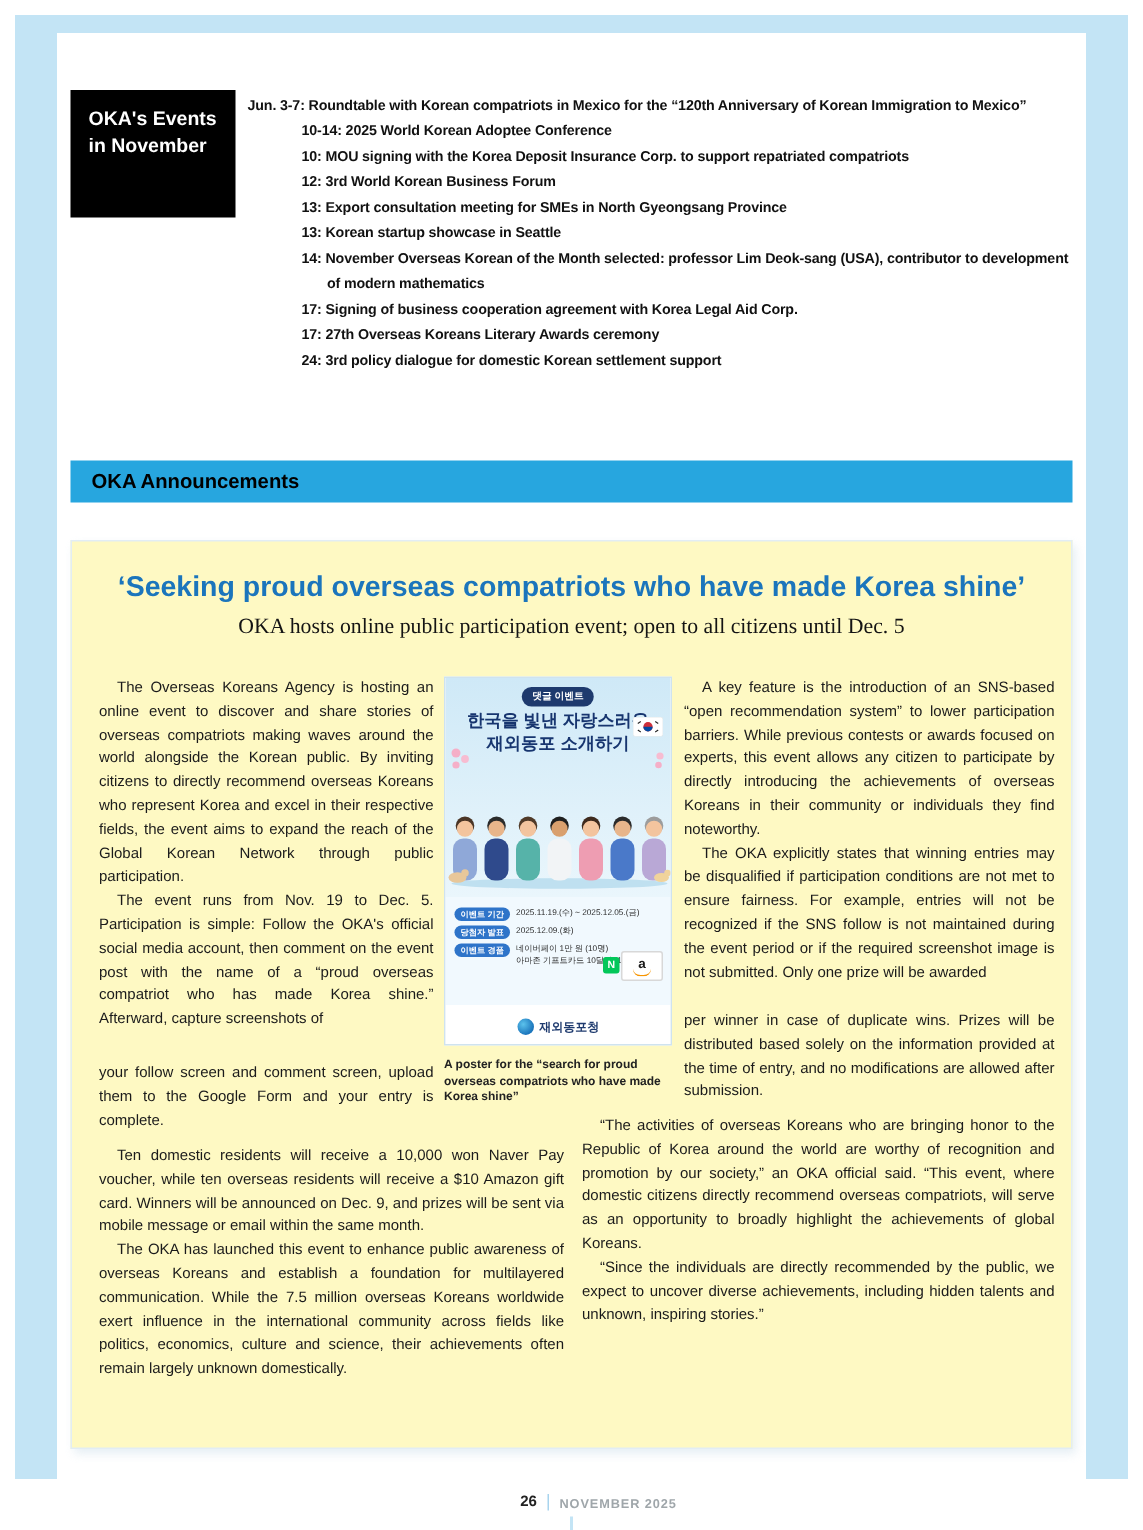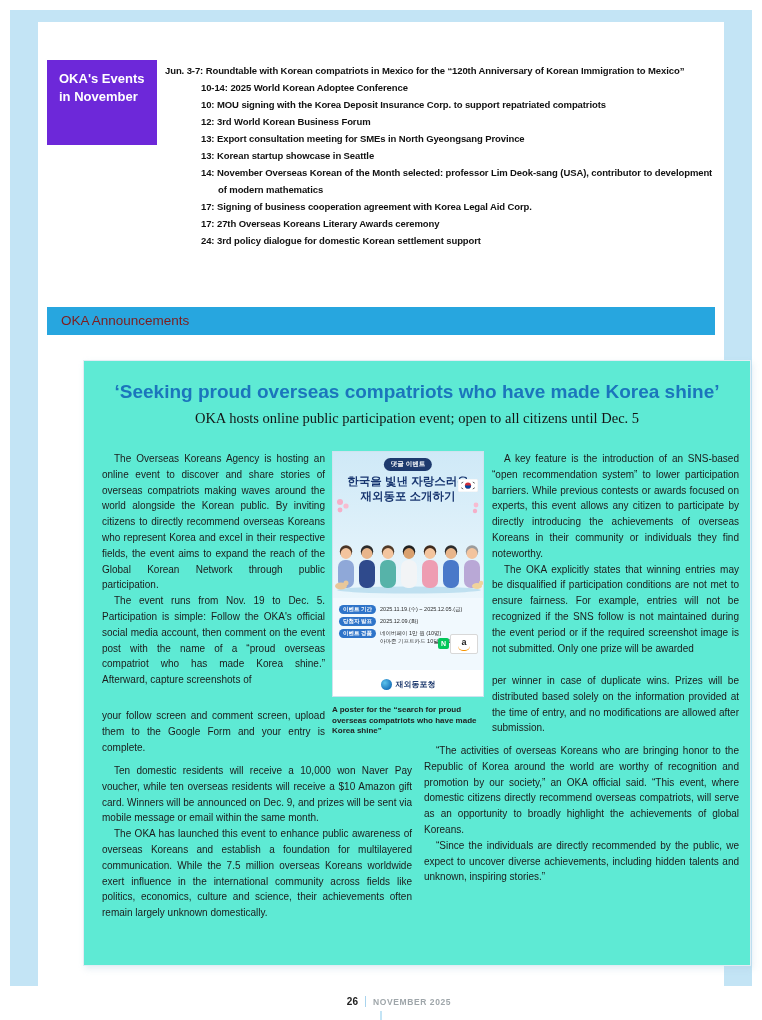--- a/index.html
+++ b/index.html
@@ -5,35 +5,35 @@
   html,body{margin:0;padding:0;background:#ffffff;}
   .page{position:relative;width:762px;height:1020px;background:#ffffff;overflow:hidden;
         font-family:"Liberation Sans","DejaVu Sans",sans-serif;color:#1c1c1c;}
 
   
   .frame-top{position:absolute;left:10px;top:10px;width:742px;height:12px;background:#C3E4F5;}
   .frame-left{position:absolute;left:10px;top:10px;width:28px;height:976px;background:#C3E4F5;}
   .frame-right{position:absolute;right:10px;top:10px;width:28px;height:976px;background:#C3E4F5;}
 
   
-  .events-label{position:absolute;left:47px;top:60px;width:110px;height:85px;background:#6d28d9;
+  .events-label{position:absolute;left:47px;top:60px;width:110px;height:85px;background:#000000;
     color:#fff;font-weight:bold;font-size:13px;line-height:1.35;padding:10px 8px 0 12px;
     box-sizing:border-box;white-space:pre-line;}
   .events-list{position:absolute;left:165px;top:62px;width:550px;font-size:9.5px;font-weight:bold;
     color:#111;letter-spacing:-0.1px;}
   .event-item{line-height:17px;padding-left:17px;text-indent:-17px;}
   .event-item.indent{margin-left:36px;}
 
   
   .banner{position:absolute;left:47px;top:307px;width:668px;height:28px;background:#27A6DF;
-    color:#7f1d1d;font-weight:normal;font-size:13.5px;line-height:28px;padding-left:14px;box-sizing:border-box;}
-
-  
-  .article{position:absolute;left:47px;top:360px;width:668px;height:606px;background:#5eead4;
-    border:1px solid #E2EDF4;box-shadow:2px 3px 6px rgba(170,200,220,.3);box-sizing:border-box;margin-left:36px;}
+    color:#000000;font-weight:bold;font-size:13.5px;line-height:28px;padding-left:14px;box-sizing:border-box;}
+
+  
+  .article{position:absolute;left:47px;top:360px;width:668px;height:606px;background:#fef9c3;
+    border:1px solid #E2EDF4;box-shadow:2px 3px 6px rgba(170,200,220,.3);box-sizing:border-box;}
   .article-title{position:absolute;left:0;right:0;top:20px;text-align:center;color:#1B75BC;
     font-size:19px;font-weight:bold;}
   .article-subtitle{position:absolute;left:0;right:0;top:49px;text-align:center;color:#141414;
     font-family:"Liberation Serif","DejaVu Serif",serif;font-size:14.5px;}
 
   .col{position:absolute;font-size:10px;line-height:15.8px;text-align:justify;color:#1b1b1b;}
   .col p{margin:0;text-indent:12px;}
   .col p.noindent{text-indent:0;}
   .col-left-top{left:18px;top:90px;width:223px;}
   .col-left-cont{left:18px;top:347px;width:223px;}

